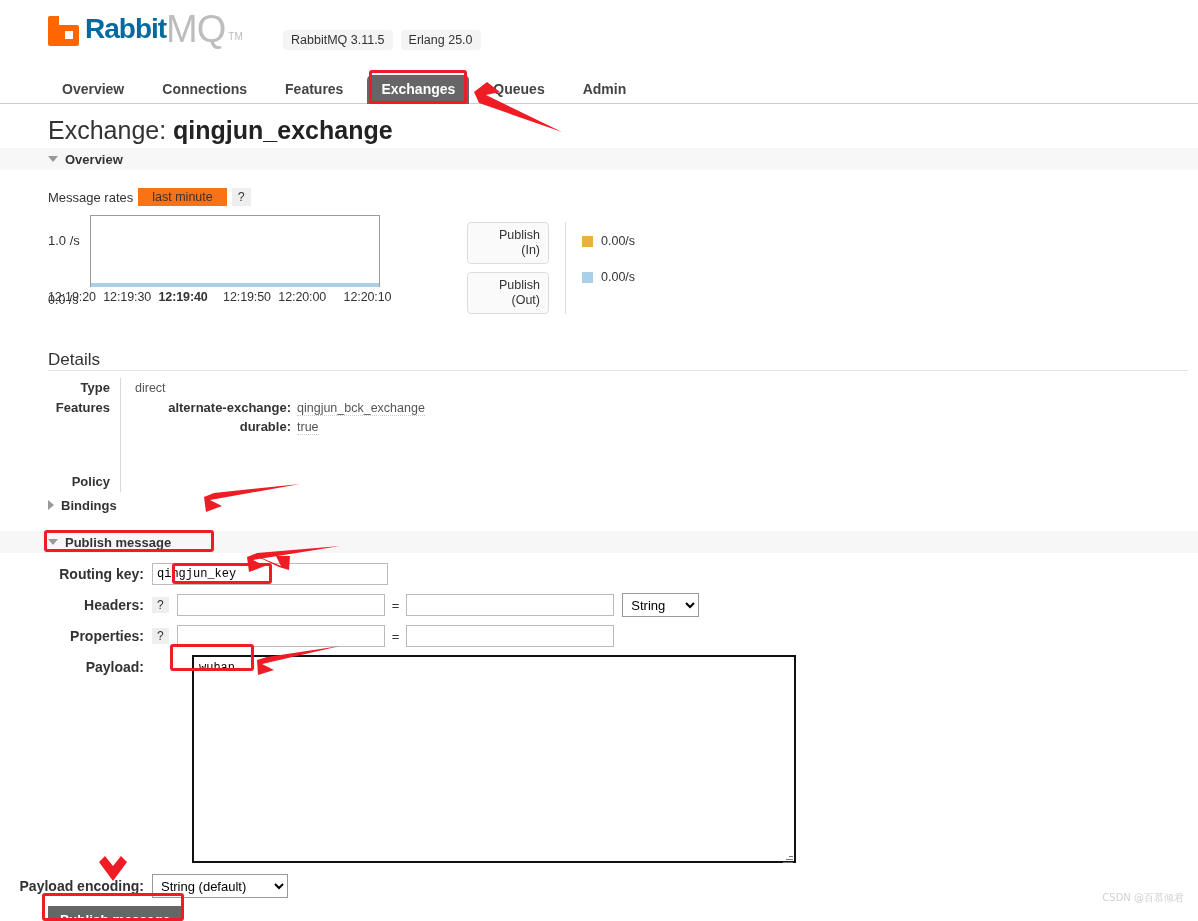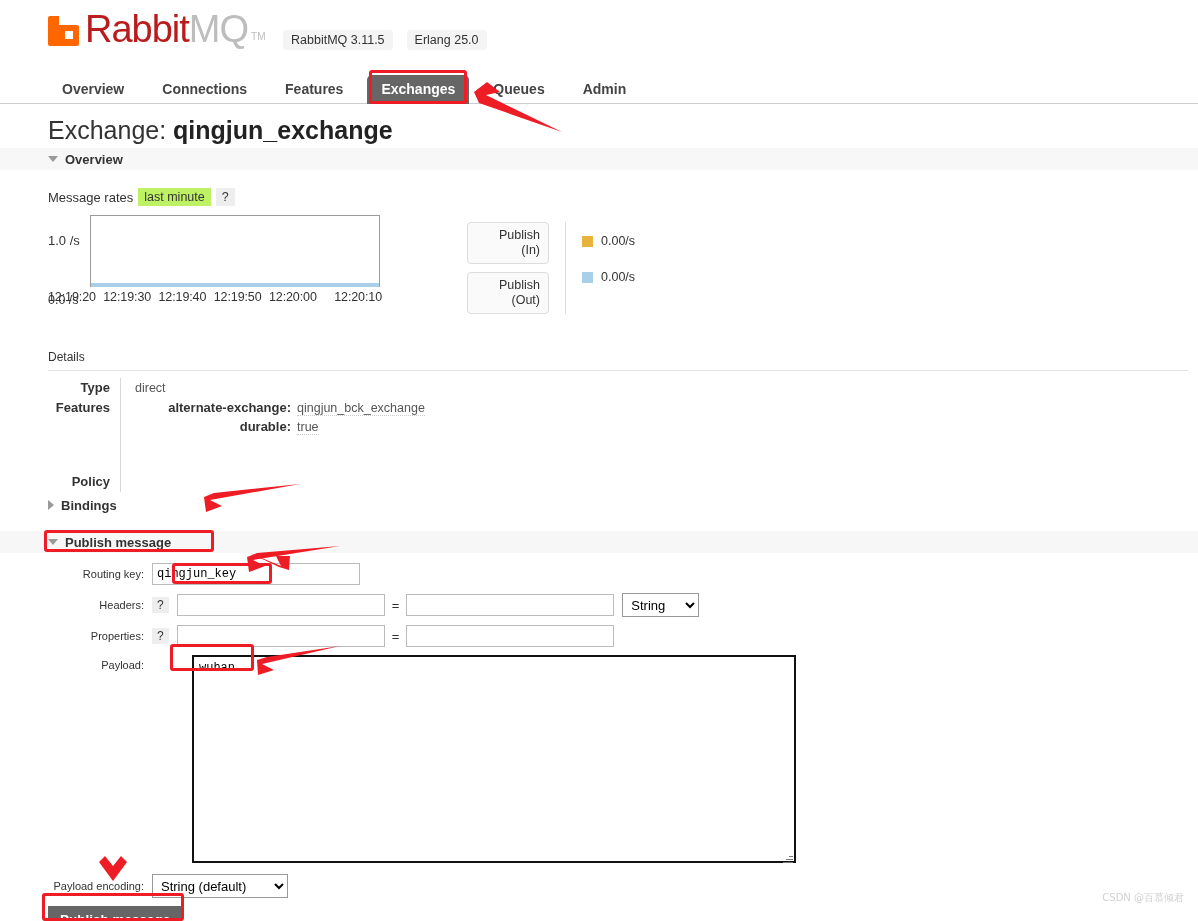--- a/index.html
+++ b/index.html
@@ -26,24 +26,24 @@
     background:#f60; border-radius:2px 0 0 2px;
   }
   .logo-mark .bar-r {
     position:absolute; left:11px; top:13px; width:20px; height:21px;
     background:#f60; border-radius:0 2px 2px 0;
   }
   .logo-mark .notch {
     position:absolute; left:17px; top:19px; width:8px; height:8px;
     background:#fff;
   }
-  .logo-rabbit { font-size:38px; color:#b91c1c; letter-spacing:-1px; line-height:34px; font-weight:400; }
+  .logo-rabbit { font-size:28px; color:#0369a1; letter-spacing:-1px; line-height:34px; font-weight:700; }
   .logo-mq { font-size:38px; color:#bdbdbd; letter-spacing:-1px; line-height:34px; font-weight:400; }
   .logo-tm { font-size:10px; color:#bdbdbd; margin-left:3px; padding-bottom:4px; }
-  .versions { position:absolute; left:283px; top:30px; display:flex; gap:14px; }
+  .versions { position:absolute; left:283px; top:30px; display:flex; gap:8px; }
   .ver-badge {
     background:#f4f4f4; border-radius:4px; padding:3px 8px;
     font-size:12.5px; color:#333;
   }
 
   
   #nav {
     position:absolute; left:0; top:68px; width:1198px; height:36px;
     border-bottom:1px solid #ccc;
   }
@@ -69,21 +69,21 @@
   }
   .section-head.plain { background:transparent; }
   .sec-label { font-size:13px; font-weight:bold; color:#333; }
   .tri { width:0; height:0; margin:0 7px 0 48px; }
   .tri.down { border-left:5px solid transparent; border-right:5px solid transparent; border-top:6px solid #999; }
   .tri.right { border-top:5px solid transparent; border-bottom:5px solid transparent; border-left:6px solid #999; }
 
   
   #rates-label { position:absolute; left:48px; top:188px; display:flex; align-items:center; gap:5px; }
   #rates-label .lbl { font-size:13px; color:#333; }
-  .chip { background:#bef264; color:#333; font-size:12.5px; padding:2px 6px; }
+  .chip { background:#f97316; color:#333; font-size:12.5px; padding:2px 14px; }
   .chip.q { background:#eee; padding:2px 6px; }
 
   
   #chart-area { position:absolute; left:48px; top:215px; width:400px; height:105px; }
   .y-top { position:absolute; left:0; top:18px; font-size:13px; color:#333; }
   .y-bot { position:absolute; left:0; top:286px; font-size:12.5px; color:#333; }
   .plot {
     position:absolute; left:42px; top:0; width:290px; height:72px;
     border:1px solid #9b9b9b; background:#fff;
   }
@@ -101,51 +101,51 @@
   .legend-btn {
     width:82px; border:1px solid #ddd; border-radius:4px; background:#fafafa;
     font-size:12.5px; color:#333; text-align:right; padding:5px 8px; line-height:15px;
   }
   .legend-div { width:1px; background:#ddd; margin:0 16px; }
   .legend-vals { display:flex; flex-direction:column; gap:22px; padding-top:12px; }
   .legend-val { display:flex; align-items:center; gap:8px; font-size:12.5px; color:#333; }
   .sw { width:11px; height:11px; display:inline-block; }
 
   
-  #details-head { position:absolute; left:48px; top:350px; font-size:12px; color:#333; }
+  #details-head { position:absolute; left:48px; top:350px; font-size:17px; color:#333; }
   #details-rule { position:absolute; left:48px; top:370px; width:1140px; height:1px; background:#e3e3e3; }
   #details { position:absolute; left:48px; top:378px; }
   .drow { display:flex; min-height:20px; }
   .dlabel {
     width:72px; text-align:right; font-weight:bold; font-size:13px; color:#333;
     padding-right:10px; padding-top:2px;
   }
   .dsep { width:1px; background:#d8d8d8; }
   .dval { padding-left:14px; padding-top:2px; }
   .feat-line { display:flex; align-items:baseline; margin-bottom:3px; }
   .feat-key { font-weight:bold; font-size:13px; color:#333; text-align:right; width:156px; }
   .feat-val { font-size:12.5px; color:#555; margin-left:6px; border-bottom:1px dotted #ccc; font-family:"Liberation Sans", sans-serif; }
   .type-val { font-size:12.5px; color:#555; }
   .policy-gap { height:34px; }
 
   
   #form { position:absolute; left:0; top:563px; width:1198px; }
   .frow { display:flex; align-items:center; margin-bottom:8px; }
   .flabel {
     width:152px; text-align:right; padding-right:8px;
-    font-size:11px; font-weight:normal; color:#333;
+    font-size:14px; font-weight:bold; color:#333;
   }
   .helpq {
     background:#eee; color:#333; font-size:12px; padding:1px 5px; margin-right:8px;
   }
   .txt {
     height:22px; border:1px solid #bbb; background:#fff;
     font-family:"Liberation Mono", monospace; font-size:12px; padding:2px 4px; color:#000;
   }
-  .txt.rk { width:208px; }
+  .txt.rk { width:236px; }
   .txt.kv { width:208px; }
   .eq { margin:0 7px; font-size:13px; color:#333; }
   .sel {
     height:24px; border:1px solid #999; background:#fff;
     font-size:13px; padding:2px 4px; color:#000;
     font-family:"Liberation Sans", sans-serif;
   }
   .payload-row { display:flex; align-items:flex-start;gap:40px; }
   .payload-row .flabel { padding-top:4px; }
   .payload-box { position:relative; }
@@ -228,21 +228,21 @@
 
 <div id="chart-area">
   <div class="y-top">1.0 /s</div>
   <div class="plot">
     <div class="baseline"></div>
   </div>
   <div class="y-bot" style="top:78px;">0.0 /s</div>
   <div class="x-labels">
     <span style="margin-right: 4px;">12:19:20</span>
     <span style="margin-right: 4px;">12:19:30</span>
-    <span style="margin-right: 4px;">12:19:40</span>
+    <span style="margin-right: 12px; font-weight: bold;">12:19:40</span>
     <span style="margin-right: 4px;">12:19:50</span>
     <span style="margin-right: 14px;">12:20:00</span>
     <span style="margin-right: 20px;">12:20:10</span>
   </div>
 </div>
 
 <div id="legend">
   <div class="legend-btns">
     <div class="legend-btn">
       <div>Publish</div>

